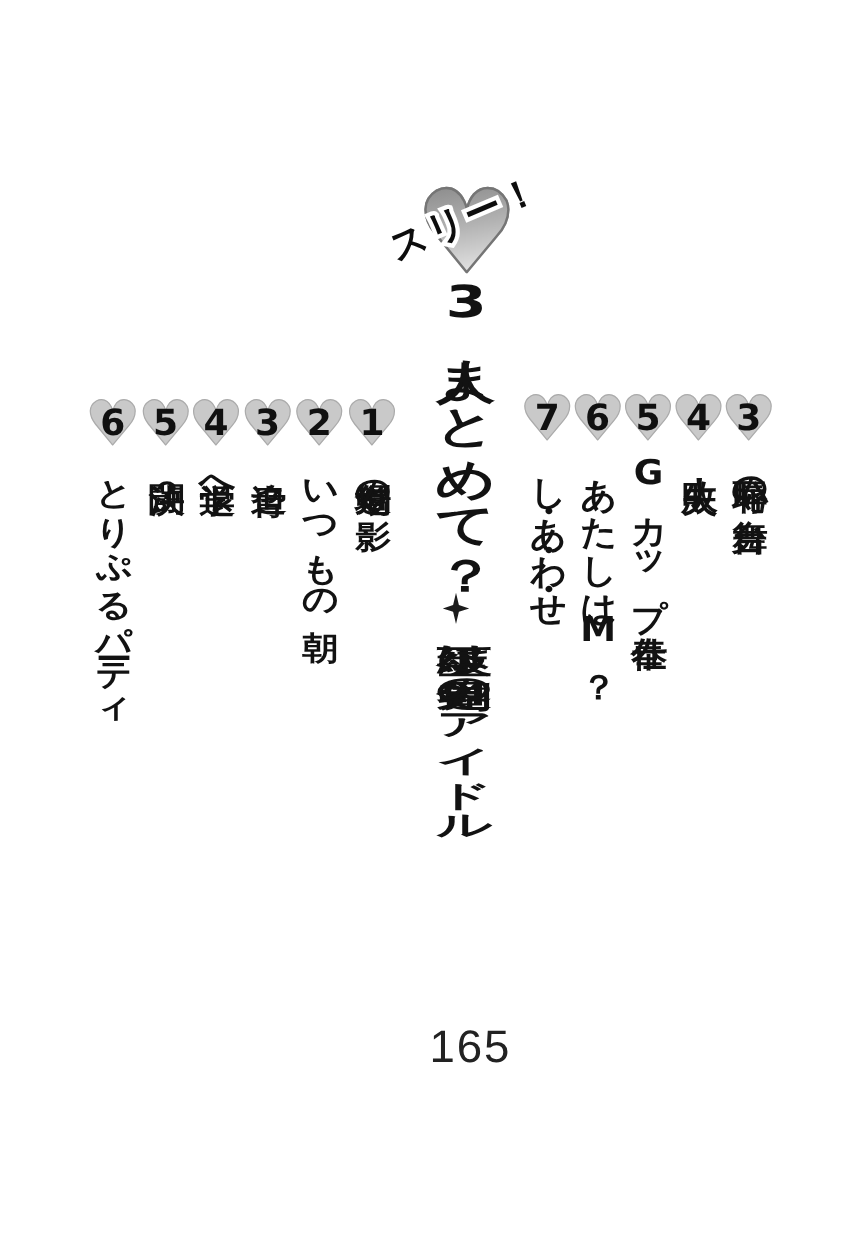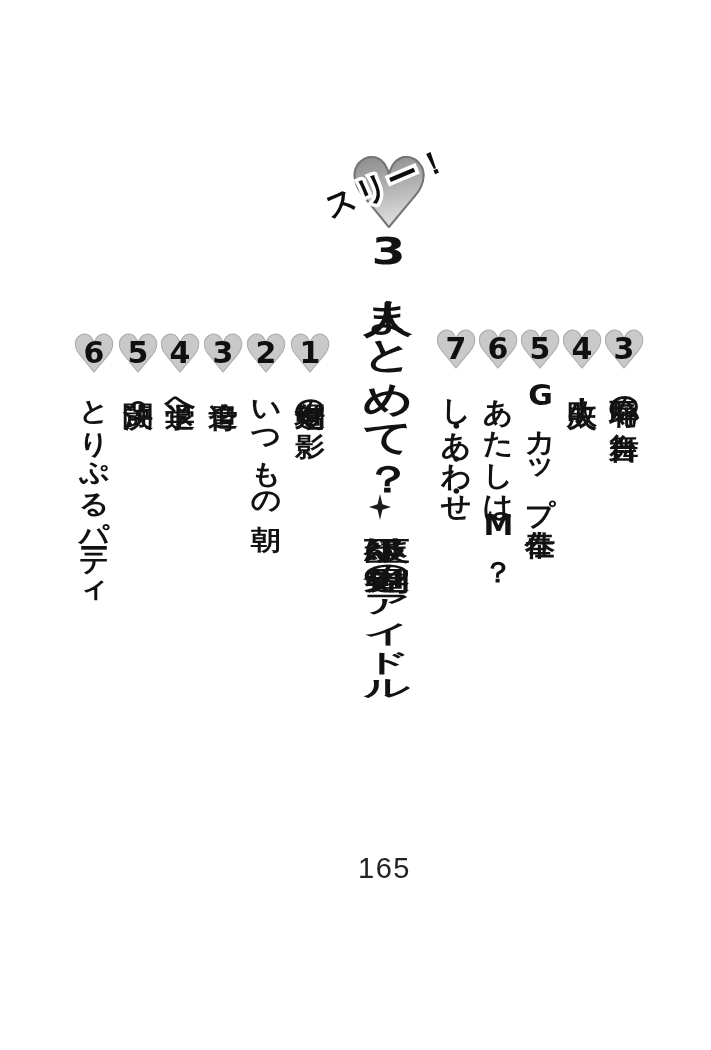--- a/index.html
+++ b/index.html
@@ -77,21 +77,21 @@
     font-size:30px; font-weight:bold; color:#101010;
     z-index:2;
   }
   .chapter-title { font-size:30px; margin-top:4px; transform-origin:top center; }
   .grp-r .chapter-title { transform:scaleY(.95); }
   .grp-l .chapter-title { transform:scaleY(.89); }
 
   .page-num {
     left:358px; top:852px;
     font-family:"Liberation Sans", sans-serif;
-    font-size:29px; font-weight:400; letter-spacing:1.5px;
+    font-size:38px; font-weight:400; letter-spacing:1.5px;
     color:#222222;
   }
 </style>
 </head>
 <body>
 
 <div class="abs big-heart">♥</div>
 
 <div class="abs banner">
   <span class="banner-inner">

